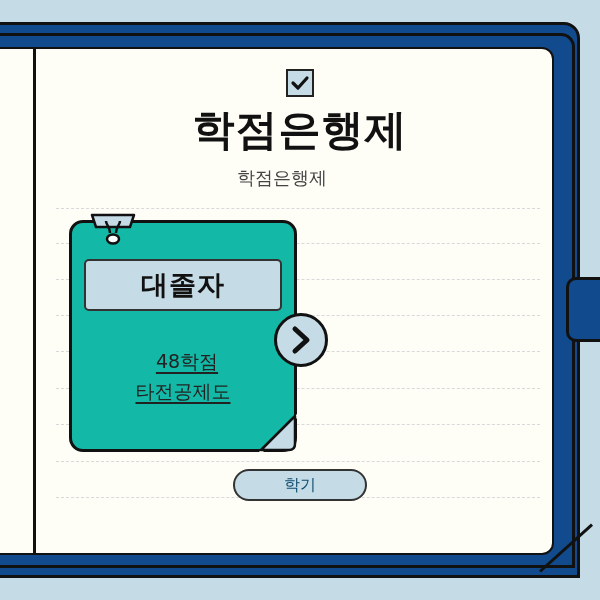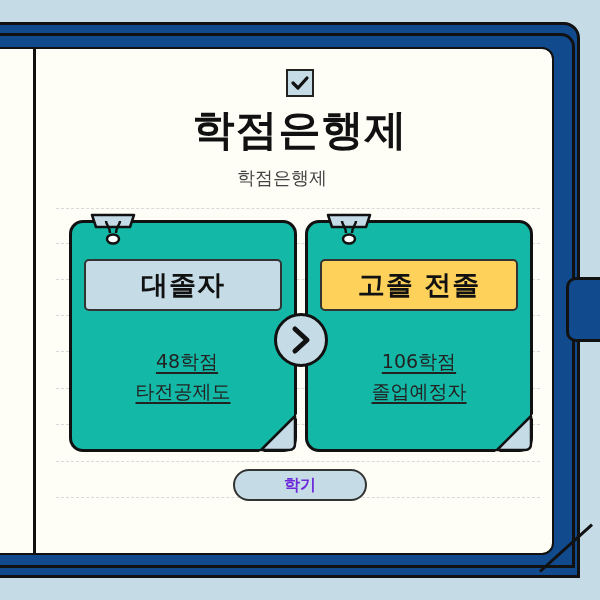--- a/index.html
+++ b/index.html
@@ -87,21 +87,21 @@
       position: absolute; left: 274px; top: 313px; width: 54px; height: 54px;
       border-radius: 50%; background: #c5dbe6; border: 3px solid #111;
       display: flex; align-items: center; justify-content: center; z-index: 5;
     }
 
     
     .pill {
       position: absolute; left: 233px; top: 469px; width: 134px; height: 32px;
       border-radius: 16px; background: #c5dbe6; border: 2.5px solid #333;
       display: flex; align-items: center; justify-content: center;
-      font-size: 16px; font-weight: 700; color: #6d28d9;
+      font-size: 16px; font-weight: 400; color: #0c4a6e;
     }
     .pill-sub {
       position: absolute; left: 0; width: 600px; top: 512px; text-align: center;
       font-size: 17px; color: #333;
     }
   </style>
 </head>
 <body>
 
 <div class="stage">
@@ -145,29 +145,15 @@
       <path d="M36,2 L8,2 Q2,2 2,8 L2,36 Z" fill="#c5dbe6" stroke="#111" stroke-width="2.5" stroke-linejoin="round" transform="rotate(180 19 19)"></path>
     </svg>
   </div>
 
   <div class="arrow-btn">
     <svg width="24" height="30" viewBox="0 0 24 30">
       <polyline points="6,4 18,15 6,26" fill="none" stroke="#111" stroke-width="5" stroke-linecap="round" stroke-linejoin="round"></polyline>
     </svg>
   </div>
 
-  <div class="card" style="left:305px; top:220px;">
-    <svg class="clip" viewBox="0 0 46 42">
-      <polygon points="2,2 44,2 40,14 6,14" fill="#c5dbe6" stroke="#111" stroke-width="2.5" stroke-linejoin="round"></polygon>
-      <path d="M16,8 C16,12 20,14 20,20 M30,8 C30,12 26,14 26,20" fill="none" stroke="#111" stroke-width="2.5"></path>
-      <ellipse cx="23" cy="26" rx="6" ry="4.5" fill="#fff" stroke="#111" stroke-width="2.5"></ellipse>
-    </svg>
-    <div class="card-label yellow">고졸 전졸</div>
-    <div class="card-line" style="top:126px;"><span>106학점</span></div>
-    <div class="card-line" style="top:156px;"><span>졸업예정자</span></div>
-    <svg class="fold" viewBox="0 0 38 38">
-      <path d="M38,0 L38,4 L4,38 L0,38 Z" fill="#fefdf6"></path>
-      <path d="M36,2 L8,2 Q2,2 2,8 L2,36 Z" fill="#c5dbe6" stroke="#111" stroke-width="2.5" stroke-linejoin="round" transform="rotate(180 19 19)"></path>
-    </svg>
-  </div>
 
   <div class="pill">학기</div>
 </div>
 
 </body></html>

